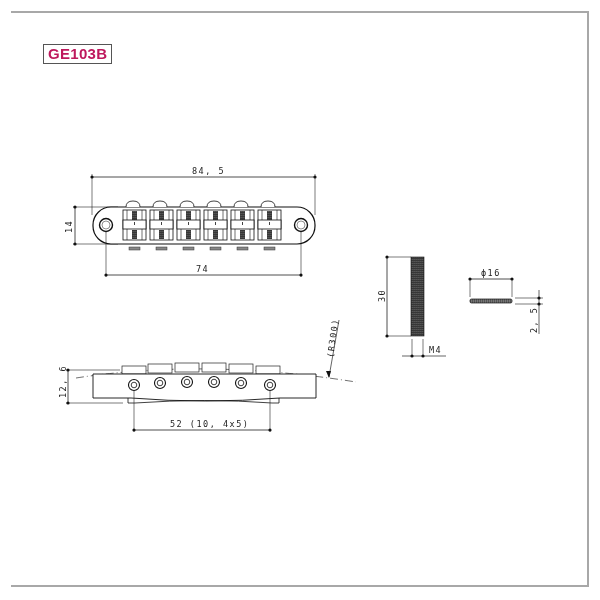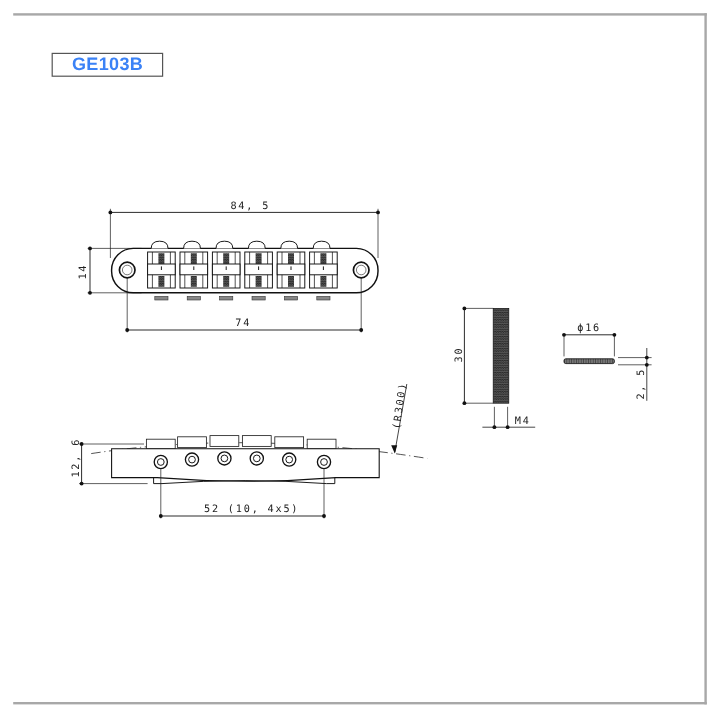--- a/index.html
+++ b/index.html
@@ -1,21 +1,21 @@
 <!DOCTYPE html>
 <html><head>
 <meta charset="utf-8">
 <style>
   html, body { margin: 0; padding: 0; background: #ffffff; }
   body { width: 600px; height: 600px; position: relative; overflow: hidden;
          font-family: "Liberation Sans", sans-serif; }
   .frame { position: absolute; left: 11px; top: 11px; width: 578px; height: 576px;
            border-top: 2px solid #a8a8a8; border-right: 2px solid #a8a8a8; border-bottom: 2px solid #a8a8a8; box-sizing: border-box; }
-  .model-label { position: absolute; left: 43px; top: 44px; padding: 0 16px; height: 18px; line-height: 18px;
-                 border: 1px solid #555; font-weight: bold; font-size: 15px; color: #3b82f6; background: #fff;
+  .model-label { position: absolute; left: 43px; top: 44px; padding: 0 4px; height: 18px; line-height: 18px;
+                 border: 1px solid #555; font-weight: bold; font-size: 15px; color: #be185d; background: #fff;
                  font-family: "Liberation Sans", sans-serif; letter-spacing: 0.3px; text-align: right; }
   svg { position: absolute; left: 0; top: 0; }
   .dim { font-family: "DejaVu Sans Mono", monospace; font-size: 8.5px; fill: #222; letter-spacing: 1.5px; }
 </style>
 </head>
 <body>
 
 <div class="frame"></div>
 <div class="model-label">GE103B</div>
 

